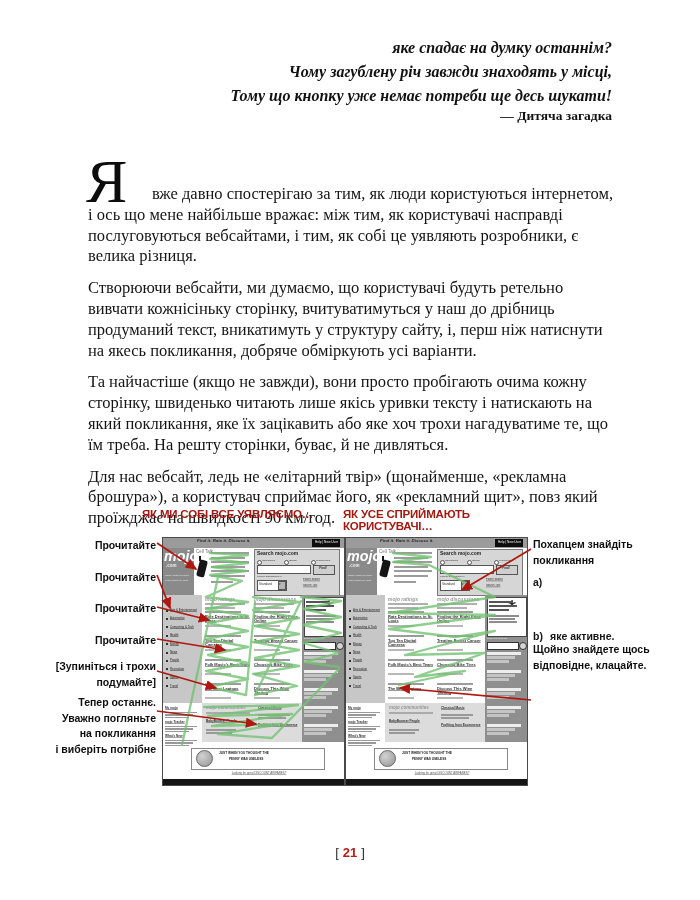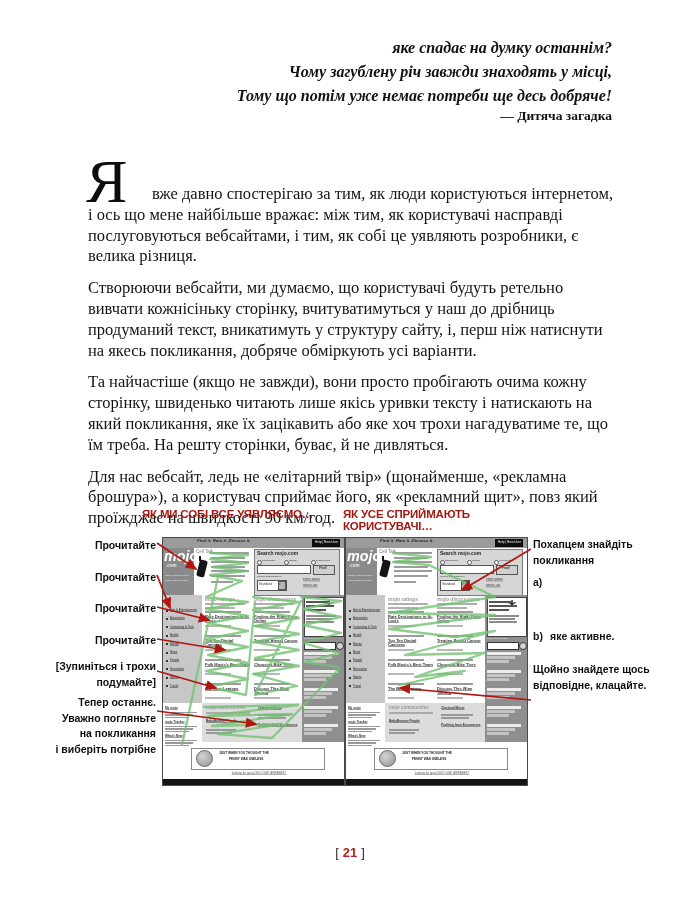--- a/index.html
+++ b/index.html
@@ -40,21 +40,21 @@
   .pageno .num{color:#b22018;font-weight:bold;padding:0 4px;}
 </style>
 </head>
 <body>
 
 <div class="page">
 
   <div class="epigraph">
     <div>яке спадає на думку останнім?</div>
     <div>Чому загублену річ завжди знаходять у місці,</div>
-    <div>Тому що потім уже немає потреби ще десь добряче!</div>
+    <div>Тому що кнопку уже немає потреби ще десь шукати!</div>
   </div>
   <div class="epigraph-attr">— Дитяча загадка</div>
 
   <span class="dropcap">Я</span>
   <div class="content">
     <p class="p1">вже давно спостерігаю за тим, як люди користуються інтернетом, і ось що мене найбільше вражає: між тим, як користувачі насправді послуговуються вебсайтами, і тим, як собі це уявляють розробники, є велика різниця.</p>
     <p>Створюючи вебсайти, ми думаємо, що користувачі будуть ретельно вивчати кожнісіньку сторінку, вчитуватимуться у наш до дрібниць продуманий текст, вникатимуть у структуру сайту, і, перш ніж натиснути на якесь покликання, добряче обміркують усі варіанти.</p>
     <p>Та найчастіше (якщо не завжди), вони просто пробігають очима кожну сторінку, швиденько читають лише якісь уривки тексту і натискають на який покликання, яке їх зацікавить або яке хоч трохи нагадуватиме те, що їм треба. На решту сторінки, буває, й не дивляться.</p>
     <p>Для нас вебсайт, ледь не «елітарний твір» (щонайменше, «рекламна брошура»), а користувач сприймає його, як «рекламний щит», повз який проїжджає на швидкості 90 км/год.</p>
   </div>
@@ -75,21 +75,21 @@
 
   <div class="ann ann-right" style="top:537px">Похапцем знайдіть
 покликання</div>
   <div class="ra-item" style="top:575px">
     <span class="lbl">a)</span>
   </div>
   <div class="ra-item" style="top:629px">
     <span class="lbl">b)</span>
     <span class="txt">яке активне.</span>
   </div>
-  <div class="ann ann-right" style="top:662px">Щойно знайдете щось
+  <div class="ann ann-right" style="top:642px">Щойно знайдете щось
 відповідне, клацайте.</div>
 
   <div id="mojo-left" class="mojo" style="left:162px;top:537px">
       <div class="abs" style="left: 0px; top: 0px; width: 181px; height: 10px; background: rgb(155, 155, 155);"></div>
       <div class="abs" style="left: 34px; top: 1px; width: 72px; height: 6px;">
         <span class="sc" style="transform: scale(0.55); transform-origin: 0px 0px; width: 130.909px; font-size: 8px; line-height: 1.1; color: rgb(42, 42, 42); font-weight: bold; font-style: italic;">Find it.  Rate it.  Discuss it.</span>
       </div>
       <div class="abs" style="left: 149px; top: 1px; width: 28px; height: 8px; background: rgb(13, 13, 13);"></div>
       <div class="abs" style="left: 150px; top: 2px; width: 27px; height: 6px;">
         <span class="sc" style="transform: scale(0.45); transform-origin: 0px 0px; width: 60px; font-size: 7px; line-height: 1.1; color: rgb(255, 255, 255); text-align: center;">Help | New User</span>

